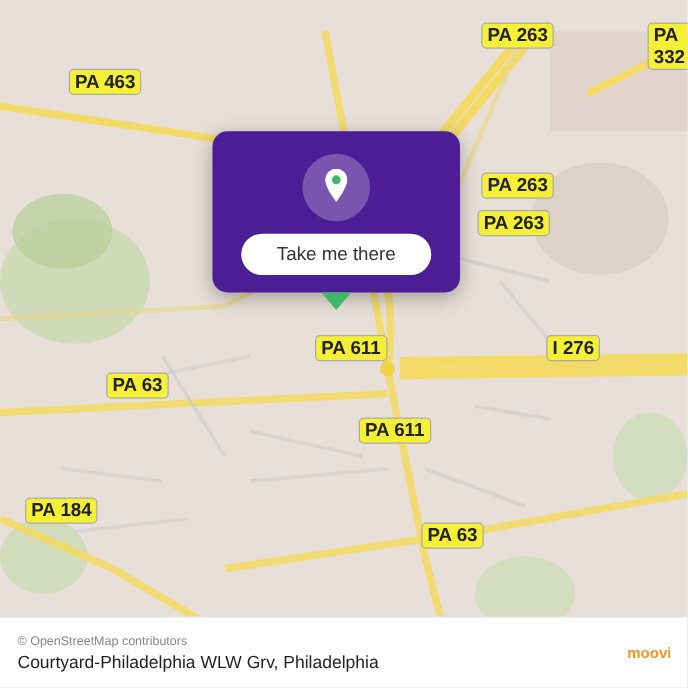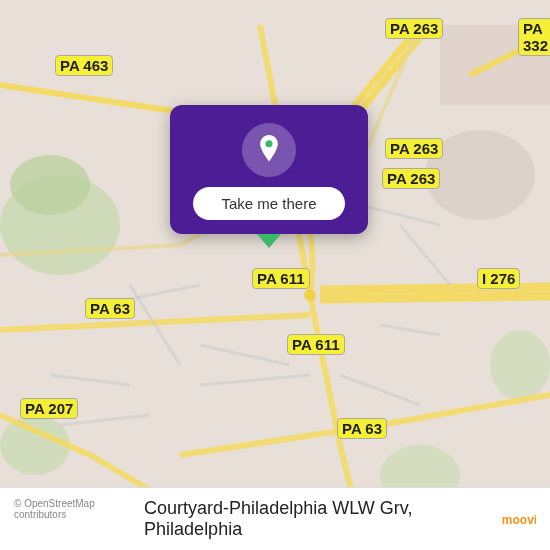--- a/index.html
+++ b/index.html
@@ -94,31 +94,31 @@
       display: flex;
       align-items: center;
       justify-content: space-between;
       padding: 10px 14px;
       z-index: 10;
       border-top: 1px solid #ddd;
     }
 
     #bottom-info {
       display: flex;
-      flex-direction: row;
+      flex-direction: column;
     }
 
     #copyright-text {
       font-size: 10px;
       color: #888;
       margin-bottom: 2px;
     }
 
     #location-name {
-      font-size: 18px;
+      font-size: 14px;
       color: #222;
       font-weight: 500;
     }
 
     #moovit-logo {
       display: flex;
       align-items: center;
       gap: 2px;
     }
 
@@ -201,24 +201,24 @@
     <circle cx="290" cy="160" r="6" fill="#f0d040" opacity="0.9"></circle>
     <circle cx="310" cy="270" r="6" fill="#f0d040" opacity="0.9"></circle>
   </svg>
 
   <div class="road-badge" style="top:18px;left:385px;">PA 263</div>
   <div class="road-badge" style="top:18px;left:490px;margin-left:28px;">PA 332</div>
   <div class="road-badge" style="top:55px;left:55px;">PA 463</div>
   <div class="road-badge" style="top:138px;left:385px;">PA 263</div>
   <div class="road-badge" style="top:168px;left:382px;">PA 263</div>
   <div class="road-badge" style="top:268px;left:252px;">PA 611</div>
-  <div class="road-badge" style="top:268px;left:437px;margin-left:40px;">I 276</div>
+  <div class="road-badge" style="top:268px;left:437px;">I 276</div>
   <div class="road-badge" style="top:298px;left:85px;">PA 63</div>
   <div class="road-badge" style="top:334px;left:287px;">PA 611</div>
-  <div class="road-badge" style="top:398px;left:20px;">PA 207</div>
+  <div class="road-badge" style="top:398px;left:20px;">PA 184</div>
   <div class="road-badge" style="top:418px;left:337px;">PA 63</div>
 
   <div id="popup-card">
     <div id="location-icon-wrap">
       <svg id="location-pin-svg" viewBox="0 0 30 34" xmlns="http://www.w3.org/2000/svg">
         <path d="M15 0C9.48 0 5 4.48 5 10c0 7.5 10 20 10 20s10-12.5 10-20c0-5.52-4.48-10-10-10z" fill="white"></path>
         <circle cx="15" cy="10" r="4" fill="#3db86b"></circle>
       </svg>
     </div>
     <button id="take-me-there-btn">Take me there</button>

